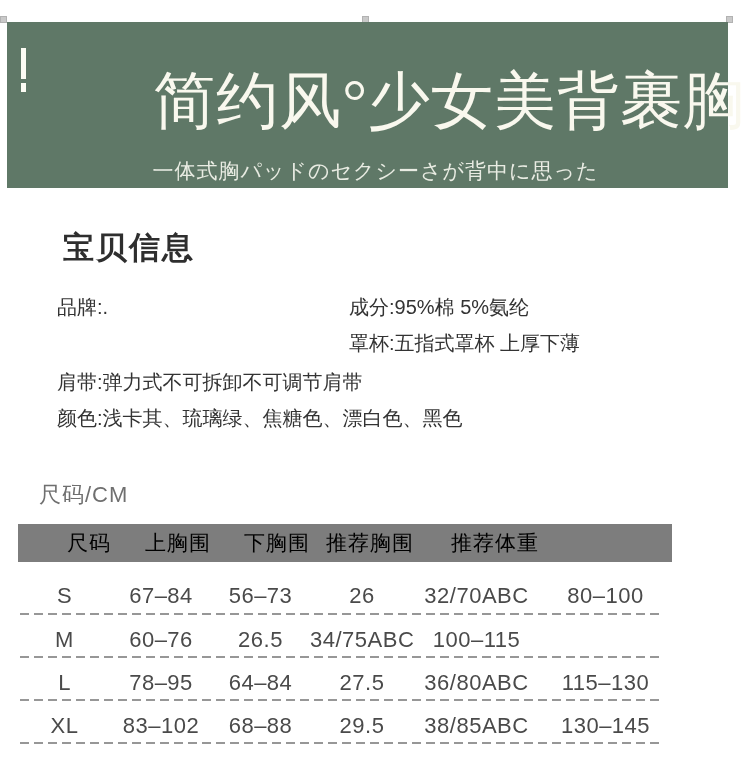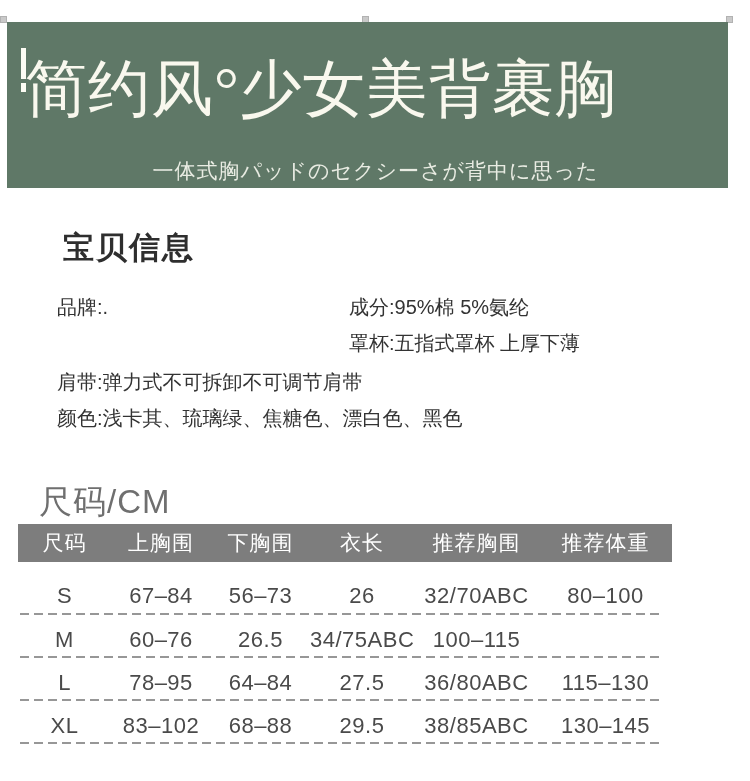--- a/index.html
+++ b/index.html
@@ -10,21 +10,21 @@
   
   .handle{position:absolute;top:16px;width:7px;height:7px;background:#c9c9c9;border:1px solid #b2b2b2;box-sizing:border-box;}
   .h-left{left:0px;}
   .h-center{left:362px;}
   .h-right{left:726px;}
   
   .banner{position:absolute;left:7px;top:22px;width:721px;height:166px;background:#5f7867;}
   .excl-bar{position:absolute;left:14px;top:26px;width:5px;height:31px;background:#fcfcf4;}
   .excl-dot{position:absolute;left:14px;top:61px;width:5px;height:9px;background:#fcfcf4;}
   .banner-title{
-    position:absolute;left:0;right:0;top:35px;text-align:left;
+    position:absolute;left:0;right:0;top:47px;text-align:right;
     font-family:"Liberation Serif","DejaVu Serif",serif;
     font-size:62px;line-height:1.05;color:#f9f8ee;letter-spacing:1px;
     white-space:nowrap;transform:translateX(18px);
   }
   .banner-subtitle{
     position:absolute;left:0;right:0;top:135px;text-align:center;
     font-family:"Liberation Serif","DejaVu Serif",serif;
     font-size:21px;color:#e9ece3;letter-spacing:1px;white-space:nowrap;
     transform:translateX(8px);
   }
@@ -33,28 +33,28 @@
     position:absolute;left:59px;top:223px;margin:4px;
     font-size:31px;font-weight:700;color:#2e2e2e;letter-spacing:2px;
   }
   .attr{position:absolute;left:57px;width:660px;font-size:20px;color:#333333;font-weight:500;white-space:nowrap;}
   .attr-0{top:294px;}
   .attr-1{top:330px;}
   .attr-2{top:369px;}
   .attr-3{top:405px;}
   .attr-right{position:absolute;left:292px;top:0;}
   
-  .size-label{position:absolute;left:39px;top:480px;font-size:33px;color:#6f6f6f;letter-spacing:1px;}
+  .size-label{position:absolute;left:39px;top:480px;font-size:22px;color:#6f6f6f;letter-spacing:1px;}
   .size-table{position:absolute;left:18px;top:524px;width:654px;}
   .t-head,.t-row{
     display:grid;grid-template-columns:93px 100px 99px 104px 125px 133px;
     box-sizing:border-box;align-items:center;
   }
   .t-head{height:38px;background:#7d7d7d;}
-  .t-head span{text-align:center;color:#ffffff;font-size:21px;letter-spacing:1px;}
+  .t-head span{text-align:right;color:#000000;font-size:21px;letter-spacing:1px;}
   .t-row{height:43px;position:relative;padding-top:6px;}
   .t-row-first{height:53px;padding-top:14px;}
   .t-row span{text-align:center;font-size:22px;color:#4a4a4a;letter-spacing:0.5px;}
   .t-row::after{
     content:"";position:absolute;left:2px;right:12px;bottom:0;height:2px;
     background:repeating-linear-gradient(90deg,#979797 0 9px,transparent 9px 14px);
   }
 </style>
 </head>
 <body>
@@ -88,21 +88,20 @@
     <span>颜色:浅卡其、琉璃绿、焦糖色、漂白色、黑色</span>
   </div>
 
   <div class="size-label">尺码/CM</div>
 
   <div class="size-table">
     <div class="t-head" style="background-color: rgb(125, 125, 125);">
       <span>尺码</span>
       <span>上胸围</span>
       <span>下胸围</span>
-      <span>衣长</span>
       <span>推荐胸围</span>
       <span>推荐体重</span>
     </div>
 
     <div class="t-row t-row-first">
       <span>S</span>
       <span>67–84</span>
       <span>56–73</span>
       <span>26</span>
       <span>32/70ABC</span>

